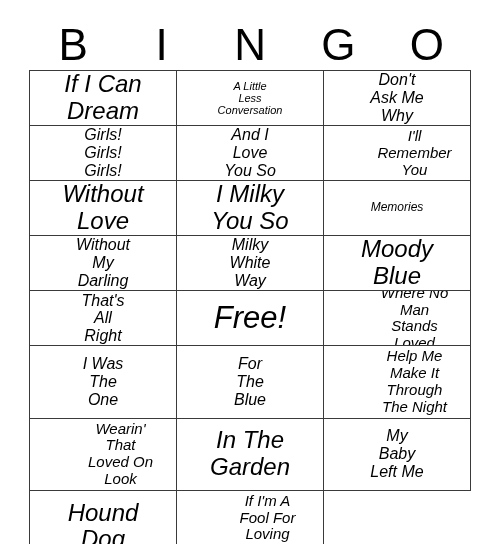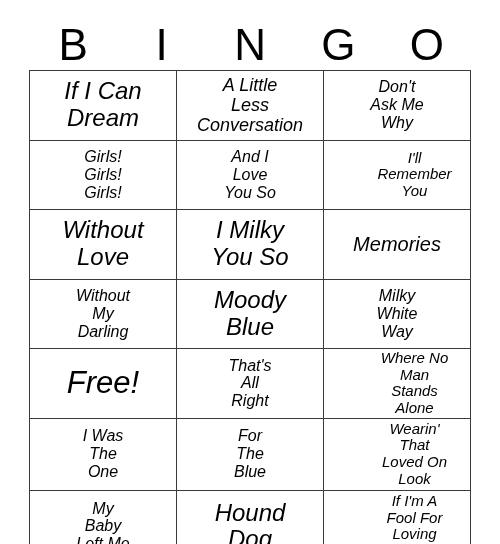--- a/index.html
+++ b/index.html
@@ -71,23 +71,23 @@
   .cell-text {
     display: block;
     width: 100%;
     line-height: 1.12;
     white-space: pre-line;
   }
   
   .s-xxl .cell-text { font-size: 31px; }
   .s-xl  .cell-text { font-size: 24px; }
   .s-lg  .cell-text { font-size: 16px; }
-  .s-md  .cell-text { font-size: 20px; }
+  .s-md  .cell-text { font-size: 12px; }
   .s-sm  .cell-text { font-size: 15px; margin-left: 35px; }
-  .s-xs  .cell-text { font-size: 18px; }
+  .s-xs  .cell-text { font-size: 11px; }
 </style>
 </head>
 <body>
 
 <div id="card">
 
   <div id="header-row">
     <div class="header-letter">B</div>
     <div class="header-letter">I</div>
     <div class="header-letter">N</div>
@@ -136,61 +136,71 @@
       </div>
     <div class="cell s-md">
         <span class="cell-text">Memories</span>
       </div>
     <div class="cell s-lg">
         <span class="cell-text">Without
 My
 Darling</span>
       </div>
 
-    <div class="cell s-xl">
-        <span class="cell-text">Moody
-Blue</span>
-      </div>
     <div class="cell s-lg">
         <span class="cell-text">Milky
 White
 Way</span>
       </div>
-    <div class="cell s-xxl">
-        <span class="cell-text">Free!</span>
+    <div class="cell s-xl">
+        <span class="cell-text">Moody
+Blue</span>
       </div>
     <div class="cell s-lg">
         <span class="cell-text">That's
 All
 Right</span>
       </div>
+    <div class="cell s-xxl">
+        <span class="cell-text">Free!</span>
+      </div>
     <div class="cell s-sm">
         <span class="cell-text">Where No
 Man
 Stands
-Alone</span>
+Loved</span>
       </div>
 
     <div class="cell s-lg">
         <span class="cell-text">I Was
 The
 One</span>
       </div>
     <div class="cell s-lg">
         <span class="cell-text">For
 The
 Blue</span>
+      </div>
+    <div class="cell s-sm">
+        <span class="cell-text">Help Me
+Make It
+Through
+The Night</span>
       </div>
     <div class="cell s-sm">
         <span class="cell-text">Wearin'
 That
 Loved On
 Look</span>
       </div>
 
+    <div class="cell s-xl">
+        <span class="cell-text">In The
+Garden</span>
+      </div>
     <div class="cell s-lg">
         <span class="cell-text">My
 Baby
 Left Me</span>
       </div>
     <div class="cell s-xl">
         <span class="cell-text">Hound
 Dog</span>
       </div>
     <div class="cell s-sm">

